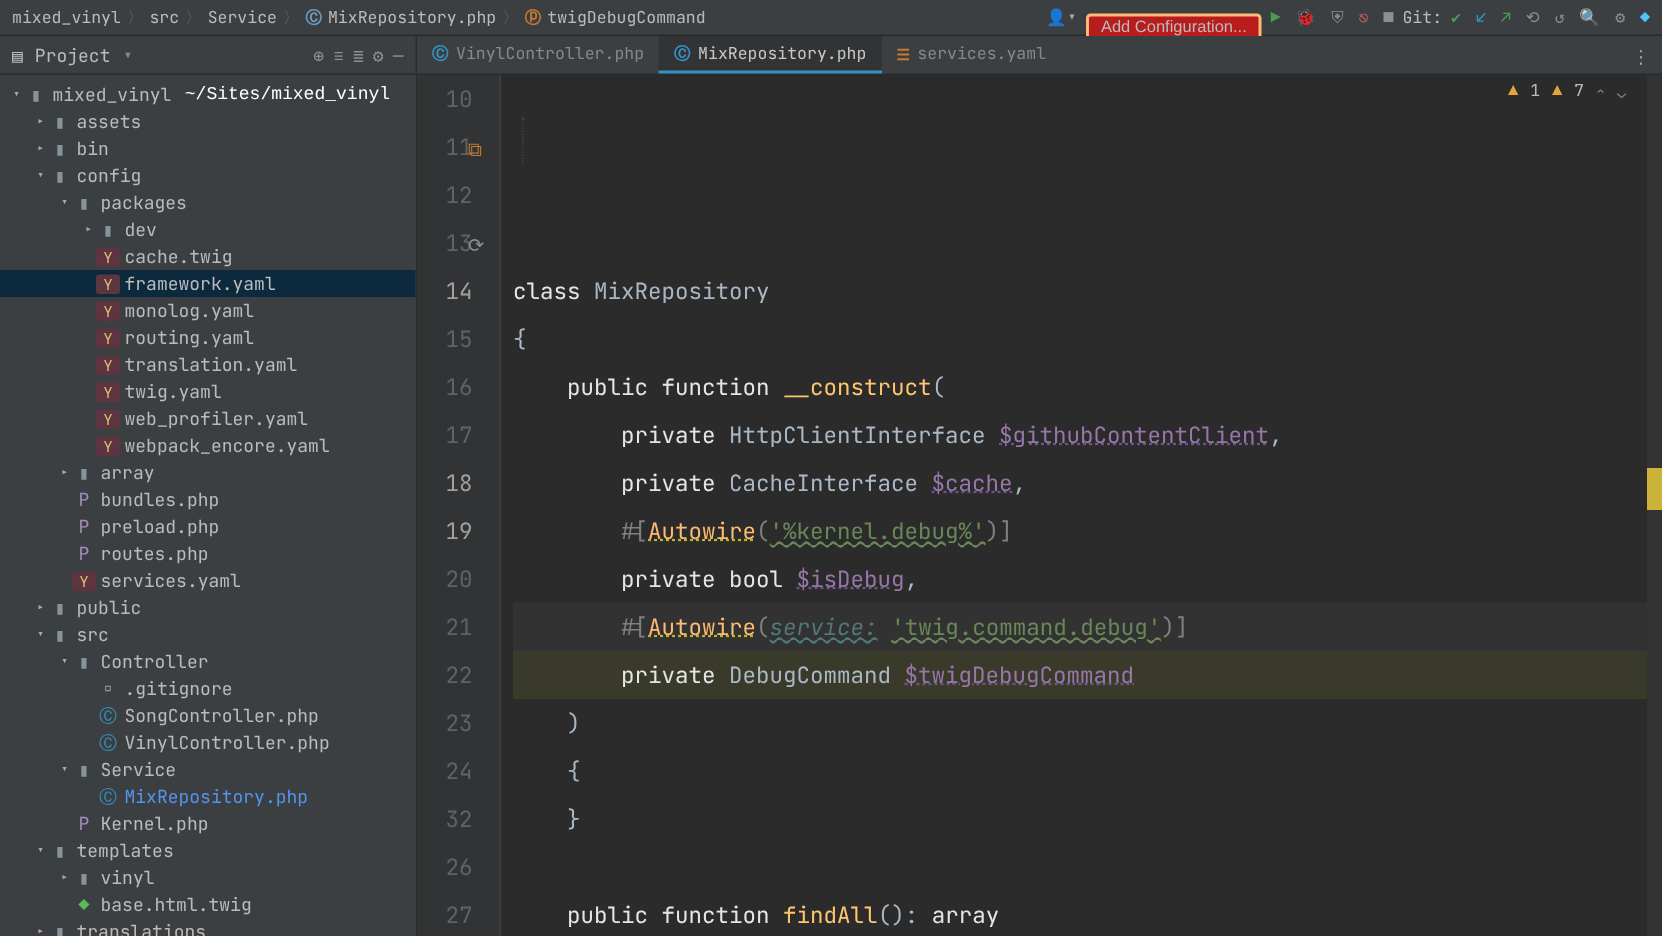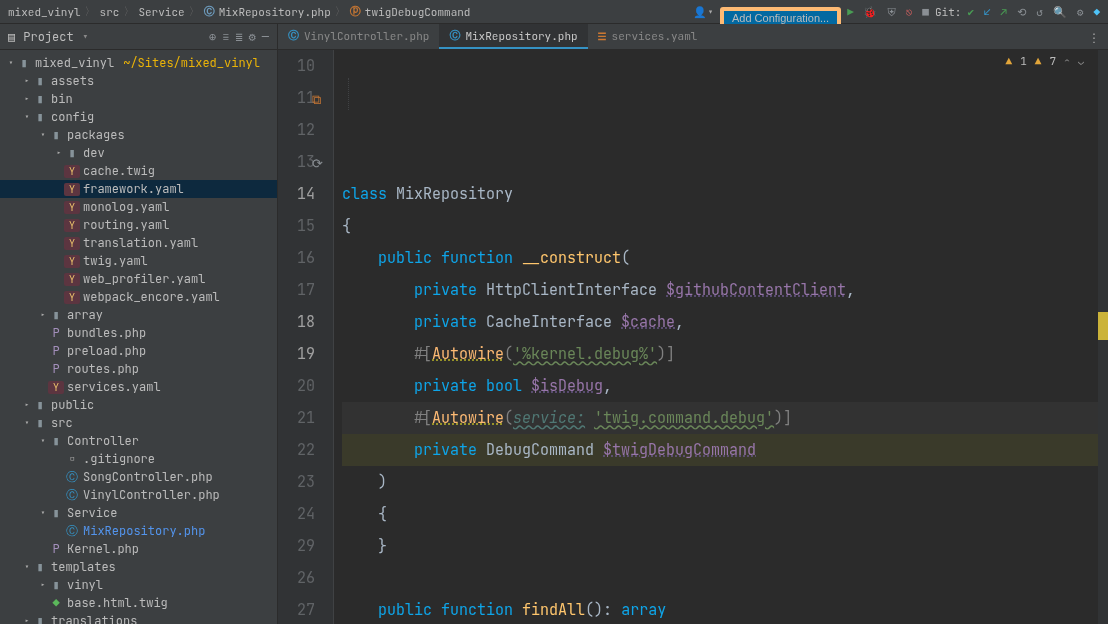--- a/index.html
+++ b/index.html
@@ -25,23 +25,23 @@
   padding: 0 8px;
   font-size: 11px;
   gap: 6px;
 }
 .breadcrumb { display: flex; align-items: center; gap: 4px; color: #bbbbbb; }
 .breadcrumb .sep { color: #666; }
 .breadcrumb .php-icon { color:#6e9cbe; font-weight:bold;}
 .breadcrumb .member-icon { color:#c57633; font-weight:bold;}
 .top-nav .spacer { flex: 1; }
 .top-nav .btn-outline {
-  border: 4px solid #fdba74;
+  border: 2px solid #fdba74;
   border-radius: 3px;
-  background:#0369a1;
+  background:#b91c1c;
   padding: 1px 8px;
   color:#bbb;
   font-size:11px;
   margin-top:12px;
 }
 .top-icons { display: flex; align-items: center; gap: 10px; color: #8a8f94; }
 .top-icons .green { color: #499c54; }
 .top-icons .blue { color:#3592c4; }
 .git-label { color:#bbb; }
 
@@ -101,21 +101,21 @@
   white-space:nowrap;
 }
 .tree-row.selected { background:#0d293e; }
 .tree-row .arrow { display:inline-block; width:10px; text-align:center; color:#aaa; font-size:9px;}
 .tree-row .icon { width:16px; color:#a1a1a1; text-align:center;}
 .tree-row .icon.folder { color:#a9b7c6;}
 .tree-row .icon.php { color:#3592c4;}
 .tree-row .icon.yml { color:#e8bf6a; font-size:10px; background:#5c3540; border-radius:2px; padding:0 1px;}
 .tree-row .icon.twig { color:#5bb85b;}
 .tree-row .label { color:#bbbbbb; padding-left:3px;}
-.tree-row .label.dim { color:#eab308;}
+.tree-row .label.dim { color:#ffffff;font-family:Liberation Mono, monospace;}
 .tree-row .label.blue { color:#5394ec;}
 
 
 .editor-wrap { flex:1; display:flex; flex-direction:column; min-width:0; position:relative;}
 .warn-bar { position:absolute; top:4px; right:24px; font-size:11px; color:#bbb; display:flex; gap:8px; z-index:3; align-items:center;}
 .warn-bar .w { color:#e2a53a;}
 .warn-bar .chev { color:#888; font-size:10px;}
 .editor {
   flex:1;
   display:flex;
@@ -142,21 +142,21 @@
 .code {
   flex:1;
   padding-left:8px;
   position:relative;
   white-space:pre;
   overflow-x:hidden;
 }
 .code div { height:32px;}
 .mod { background:#3a3a2a;}
 .caret-line { background:#323232;}
-.k { color:#0ea5e9;}
+.k { color:#e5e5e5;}
 .t { color:#a9b7c6;}
 .fn { color:#ffc66d;}
 .v { color:#9876aa; text-decoration: underline dotted #6a5788;}
 .s { color:#6a8759;}
 .s.u { text-decoration: underline wavy #6a8759;}
 .c { color:#808080;}
 .p { color:#a9b7c6;}
 .an { color:#fdba74;}
 .an.u { text-decoration: underline dotted #bbb529;}
 .param { color:#507874; font-style:italic;}
@@ -431,21 +431,21 @@
           <div class="ln15">15</div>
           <div class="ln16">16</div>
           <div class="ln17">17</div>
           <div class="ln18">18</div>
           <div class="ln19">19</div>
           <div class="ln20">20</div>
           <div class="ln21">21</div>
           <div class="ln22">22</div>
           <div class="ln23">23</div>
           <div class="ln24">24</div>
-          <div class="ln25">29</div>
+          <div class="ln25">32</div>
           <div class="ln26">26</div>
           <div class="ln27">27</div>
           <span class="gicon" style="top: 34px;">⧉</span>
           <span class="gicon" style="top: 98px; color: rgb(138, 143, 148);">⟳</span>
         </div>
       <div class="code" id="code">
         <div class="indent-guide"></div>
       <div></div><div><span class="k">class</span> <span class="t">MixRepository</span></div><div><span class="p">{</span></div><div>    <span class="k">public</span> <span class="k">function</span> <span class="fn">__construct</span><span class="p">(</span></div><div>        <span class="k">private</span> <span class="t">HttpClientInterface</span> <span class="v">$githubContentClient</span><span class="p">,</span></div><div>        <span class="k">private</span> <span class="t">CacheInterface</span> <span class="v">$cache</span><span class="p">,</span></div><div>        <span class="c">#[</span><span class="an u">Autowire</span><span class="c">(</span><span class="s u">'%kernel.debug%'</span><span class="c">)]</span></div><div>        <span class="k">private</span> <span class="k">bool</span> <span class="v">$isDebug</span><span class="p">,</span></div><div class="mod caret-line">        <span class="c">#[</span><span class="an u">Autowire</span><span class="c">(</span><span class="param u">service:</span> <span class="s u">'twig.command.debug'</span><span class="c">)]</span></div><div class="mod">        <span class="k">private</span> <span class="t">DebugCommand</span> <span class="v">$twigDebugCommand</span></div><div>    <span class="p">)</span></div><div>    <span class="p">{</span></div><div>    <span class="p">}</span></div><div></div><div>    <span class="k">public</span> <span class="k">function</span> <span class="fn">findAll</span><span class="p">():</span> <span class="k">array</span></div></div>
       <div class="right-stripe"></div>
     </div>

